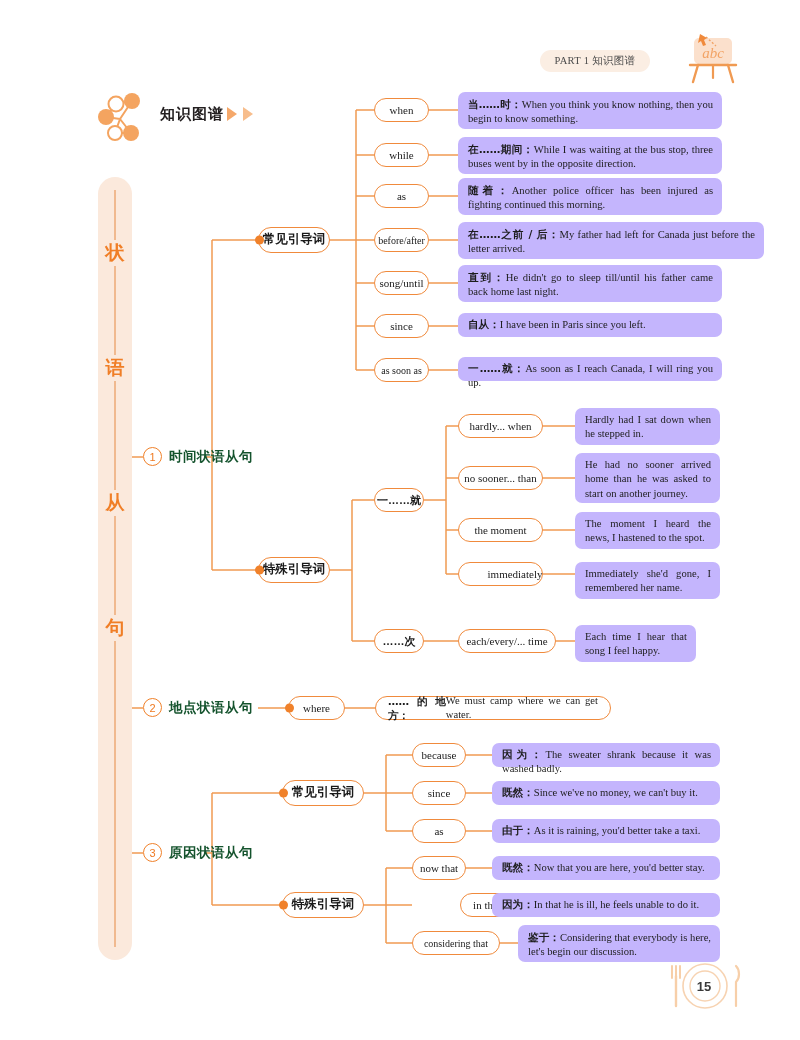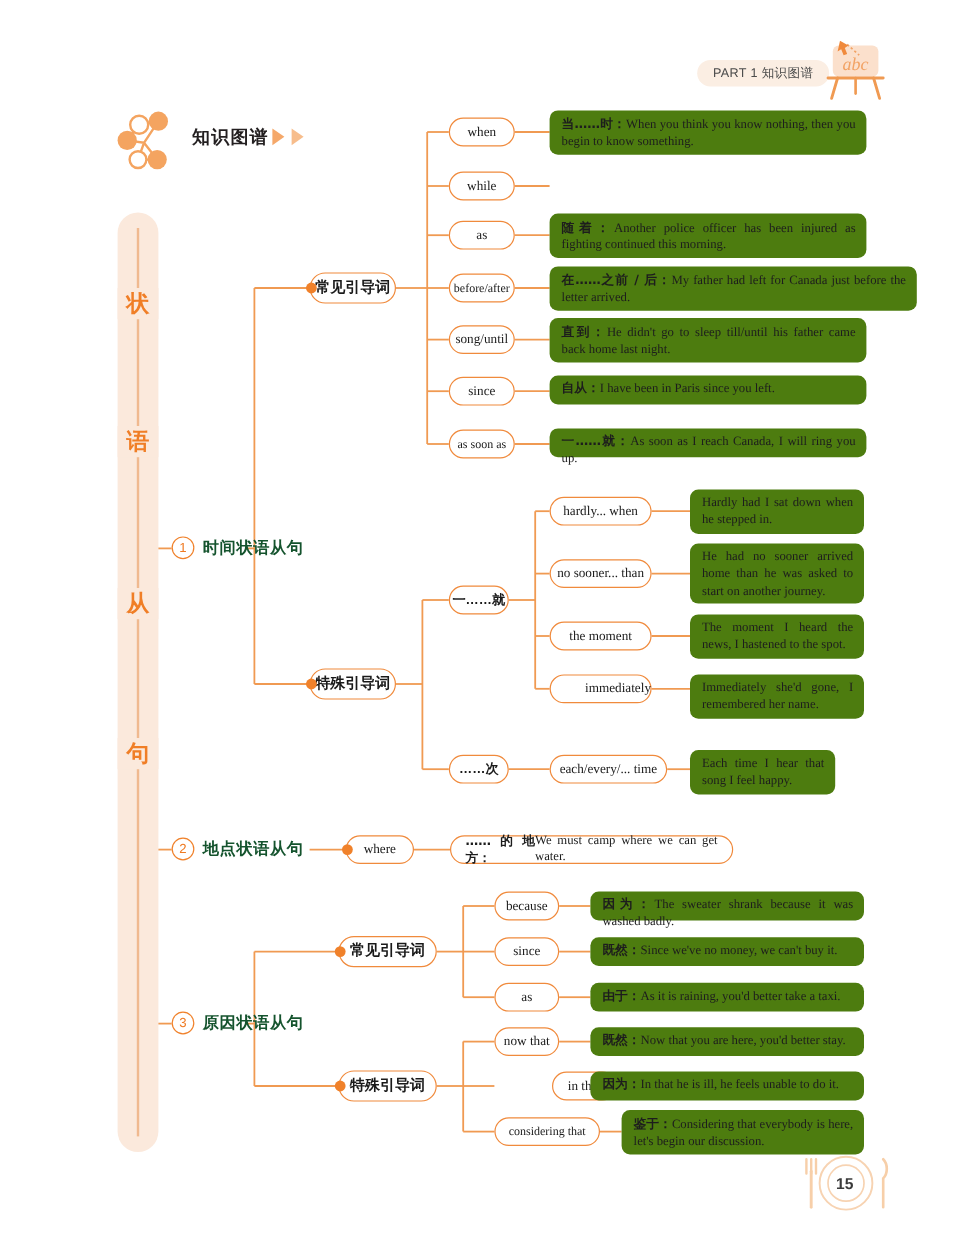--- a/index.html
+++ b/index.html
@@ -5,24 +5,24 @@
   html,body{margin:0;padding:0;}
   body{
     width:800px;height:1040px;background:#ffffff;
     font-family:"Liberation Serif","DejaVu Serif",serif;
     position:relative;overflow:hidden;
   }
   .page{position:absolute;inset:0;}
 
   
   .part-pill{
-    position:absolute;left:581px;top:50px;width:110px;height:22px;
+    position:absolute;left:540px;top:50px;width:110px;height:22px;
     background:#fbeee3;border-radius:11px;
     display:flex;align-items:center;justify-content:center;
-    font-family:Liberation Sans, sans-serif;
+    font-family:Liberation Serif, serif;
     font-size:10.5px;color:#4b4b4b;letter-spacing:.3px;white-space:nowrap;
   }
   .easel{position:absolute;left:680px;top:34px;width:66px;height:52px;}
 
   .logo{position:absolute;left:96px;top:88px;width:58px;height:58px;}
   .logo-title{
     position:absolute;left:160px;top:105px;
     font-family:"Liberation Sans","DejaVu Sans",sans-serif;
     font-weight:bold;font-size:15px;color:#231f20;letter-spacing:1px;
   }
@@ -65,21 +65,21 @@
     font-size:12.5px;font-weight:bold;color:#1a1a1a;
   }
   .node .dot{
     position:absolute;left:-4.5px;top:50%;transform:translateY(-50%);
     width:9px;height:9px;border-radius:50%;background:#f0812a;
   }
 
   
   .ex{
     position:absolute;box-sizing:border-box;
-    background:#4d7c0f;border-radius:7px;
+    background:#c4b5fd;border-radius:7px;
     padding:5px 9px 5px 10px;
     font-family:"Liberation Serif","DejaVu Serif",serif;
     font-size:10.6px;line-height:1.35;color:#1d1d1d;
     text-align:justify;
   }
   .ex.outline{
     background:#ffffff;border:1.3px solid #f08a3c;border-radius:13px;
     padding:4px 12px;display:flex;align-items:center;
   }
   .ex .zh{font-family:"DejaVu Sans",sans-serif;font-weight:bold;font-size:10.6px;}
@@ -267,20 +267,23 @@
   <div class="node en" style="left:374px;top:98px;width:55px;height:24px;">
     <span>when</span>
     </div>
   <div class="ex" style="left:458px;top:92px;width:264px;height:37px;">
     <span class="zh">当……时：</span><span>When you think you know nothing, then you begin to know something.</span>
   </div>
 
   <div class="node en" style="left:374px;top:143px;width:55px;height:24px;">
     <span>while</span>
     </div>
+  <div class="ex" style="left:458px;top:137px;width:264px;height:37px;">
+    <span class="zh">在……期间：</span><span>While I was waiting at the bus stop, three buses went by in the opposite direction.</span>
+  </div>
 
   <div class="node en" style="left:374px;top:184px;width:55px;height:24px;">
     <span>as</span>
     </div>
   <div class="ex" style="left:458px;top:178px;width:264px;height:37px;">
     <span class="zh">随着：</span><span>Another police officer has been injured as fighting continued this morning.</span>
   </div>
 
   <div class="node en" style="left:374px;top:228px;width:55px;height:24px;font-size:10px;">
     <span>before/after</span>

